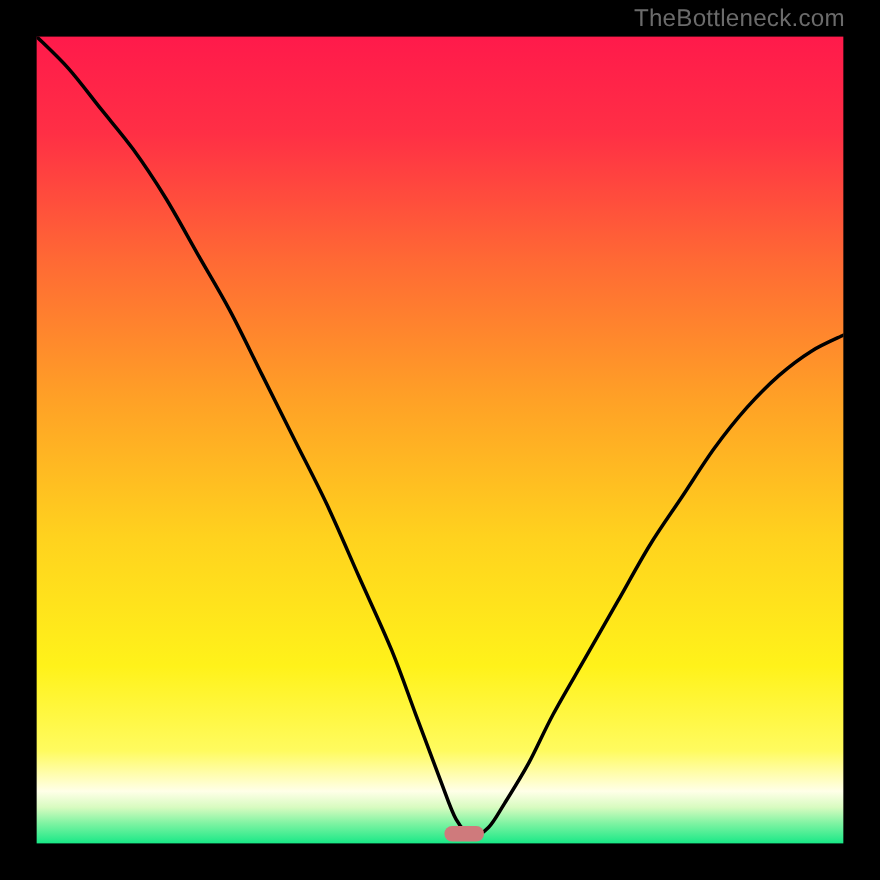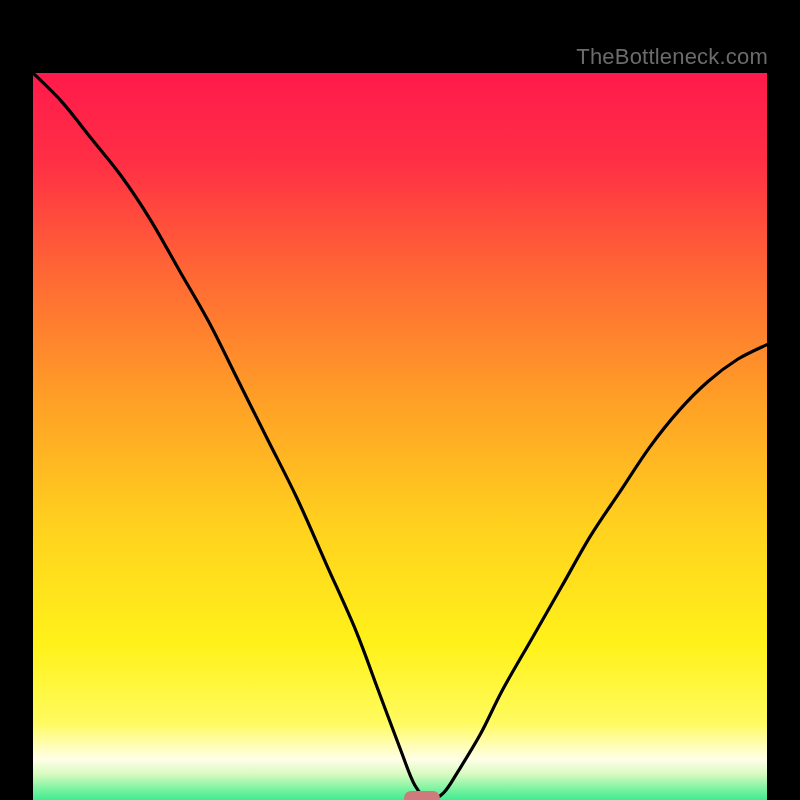--- a/index.html
+++ b/index.html
@@ -11,21 +11,20 @@
     overflow: hidden;
     font-family: Arial, Helvetica, sans-serif;
   }
   .frame {
     position: absolute;
     left: 0;
     top: 0;
     width: 800px;
     height: 704px;
     background: #000;
-    margin-top: 40px;
   }
   .plot-area {
     position: absolute;
     left: 33px;
     top: 33px;
     width: 734px;
     height: 734px;
     overflow: hidden;
   }
   .gradient {

